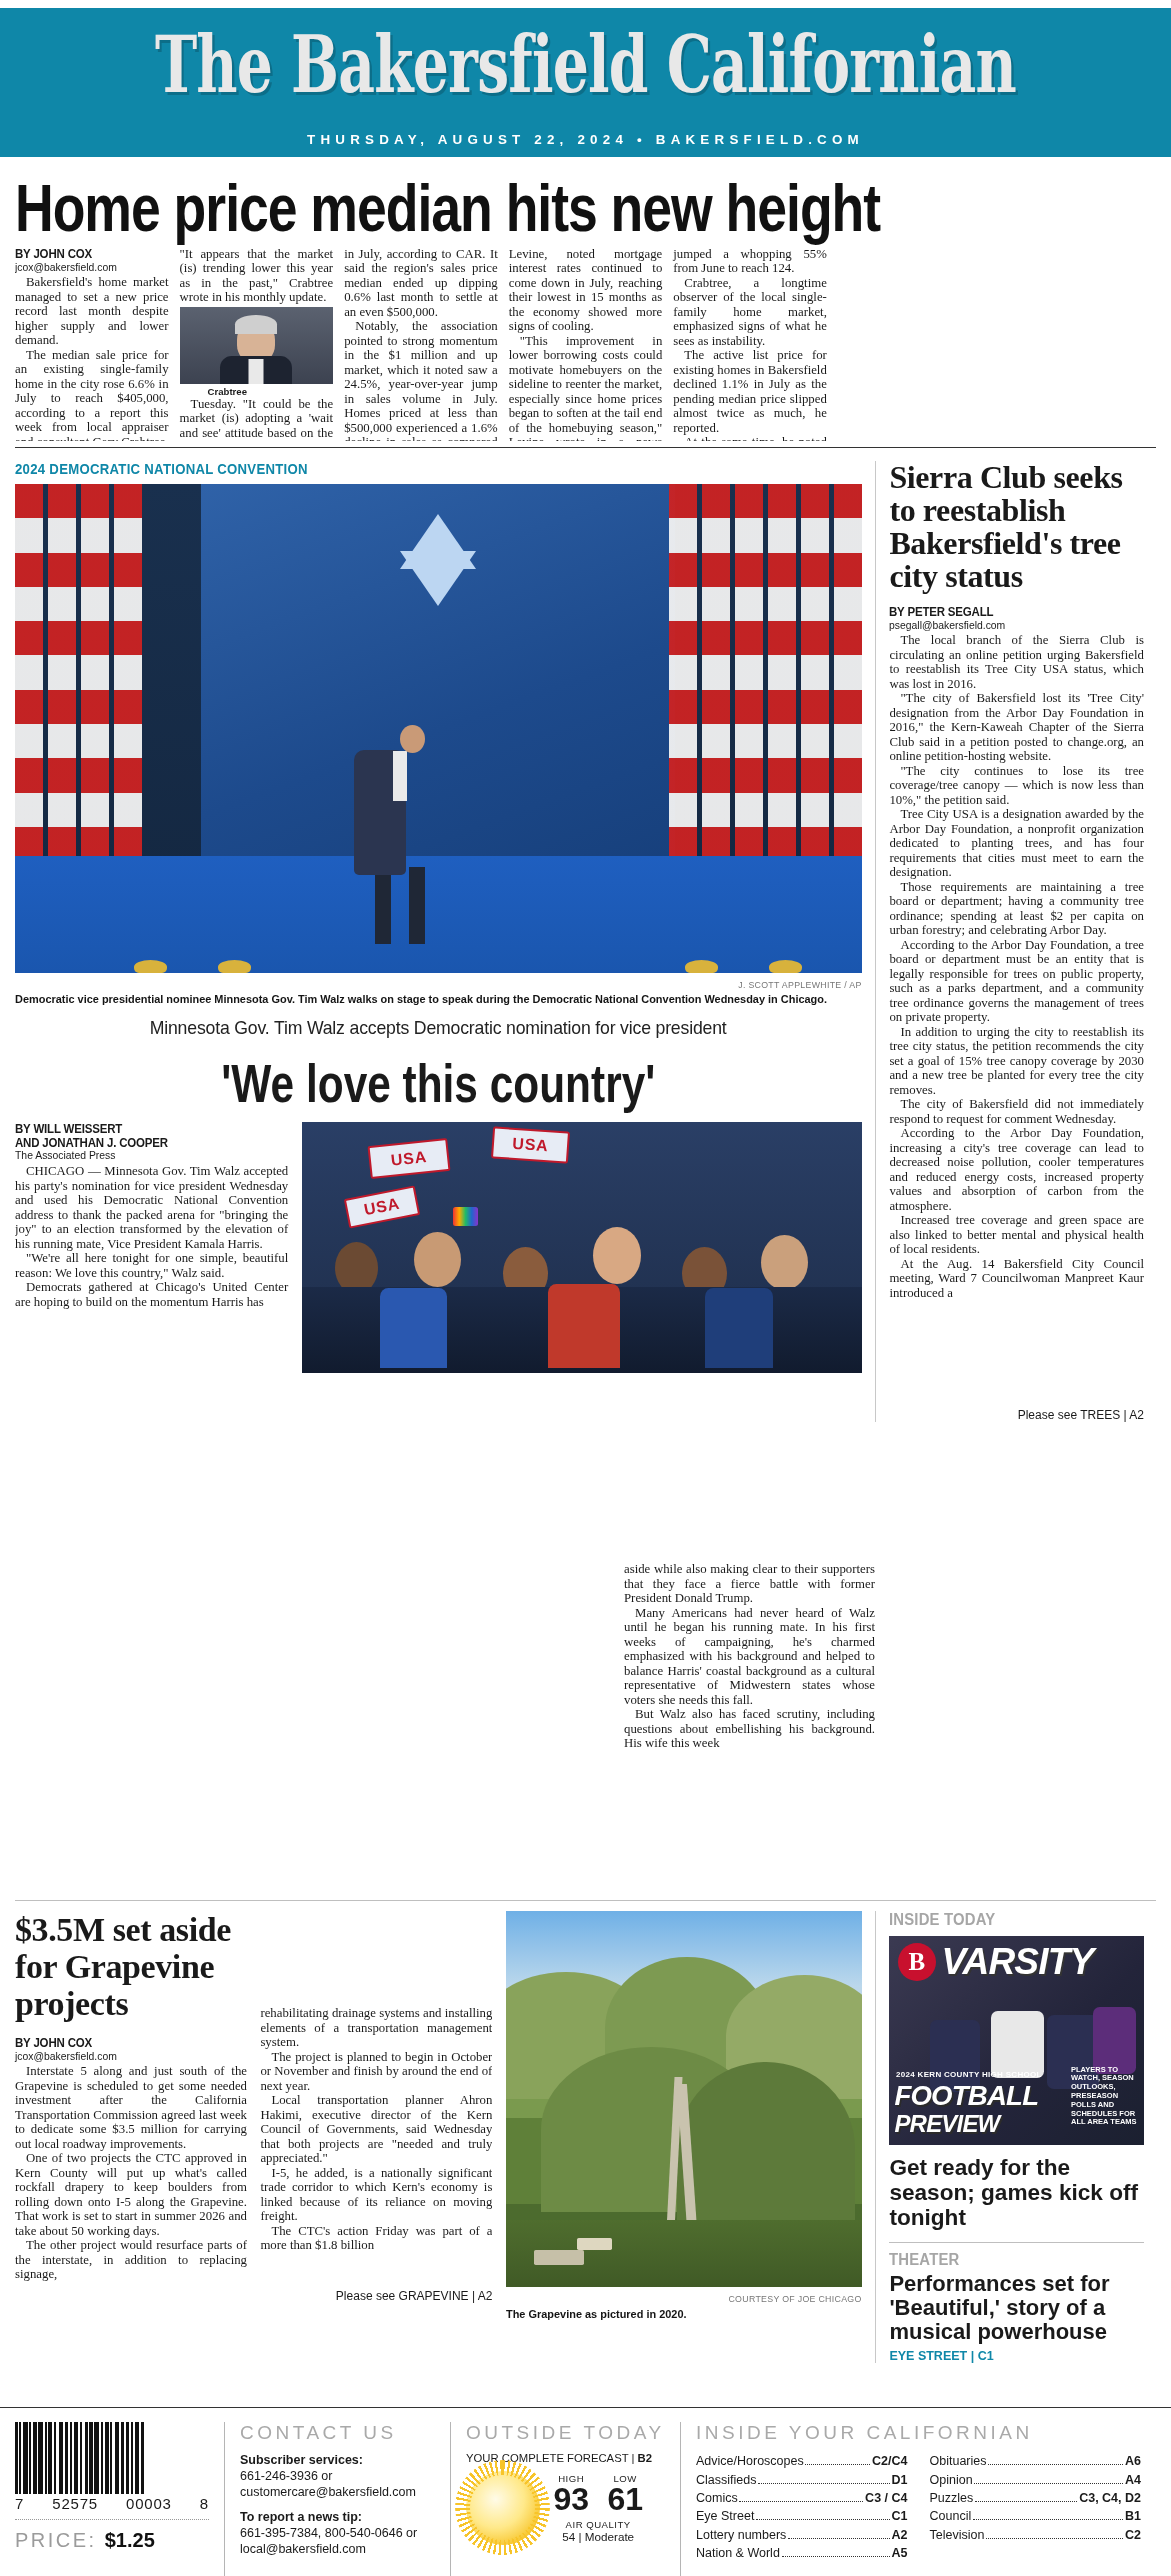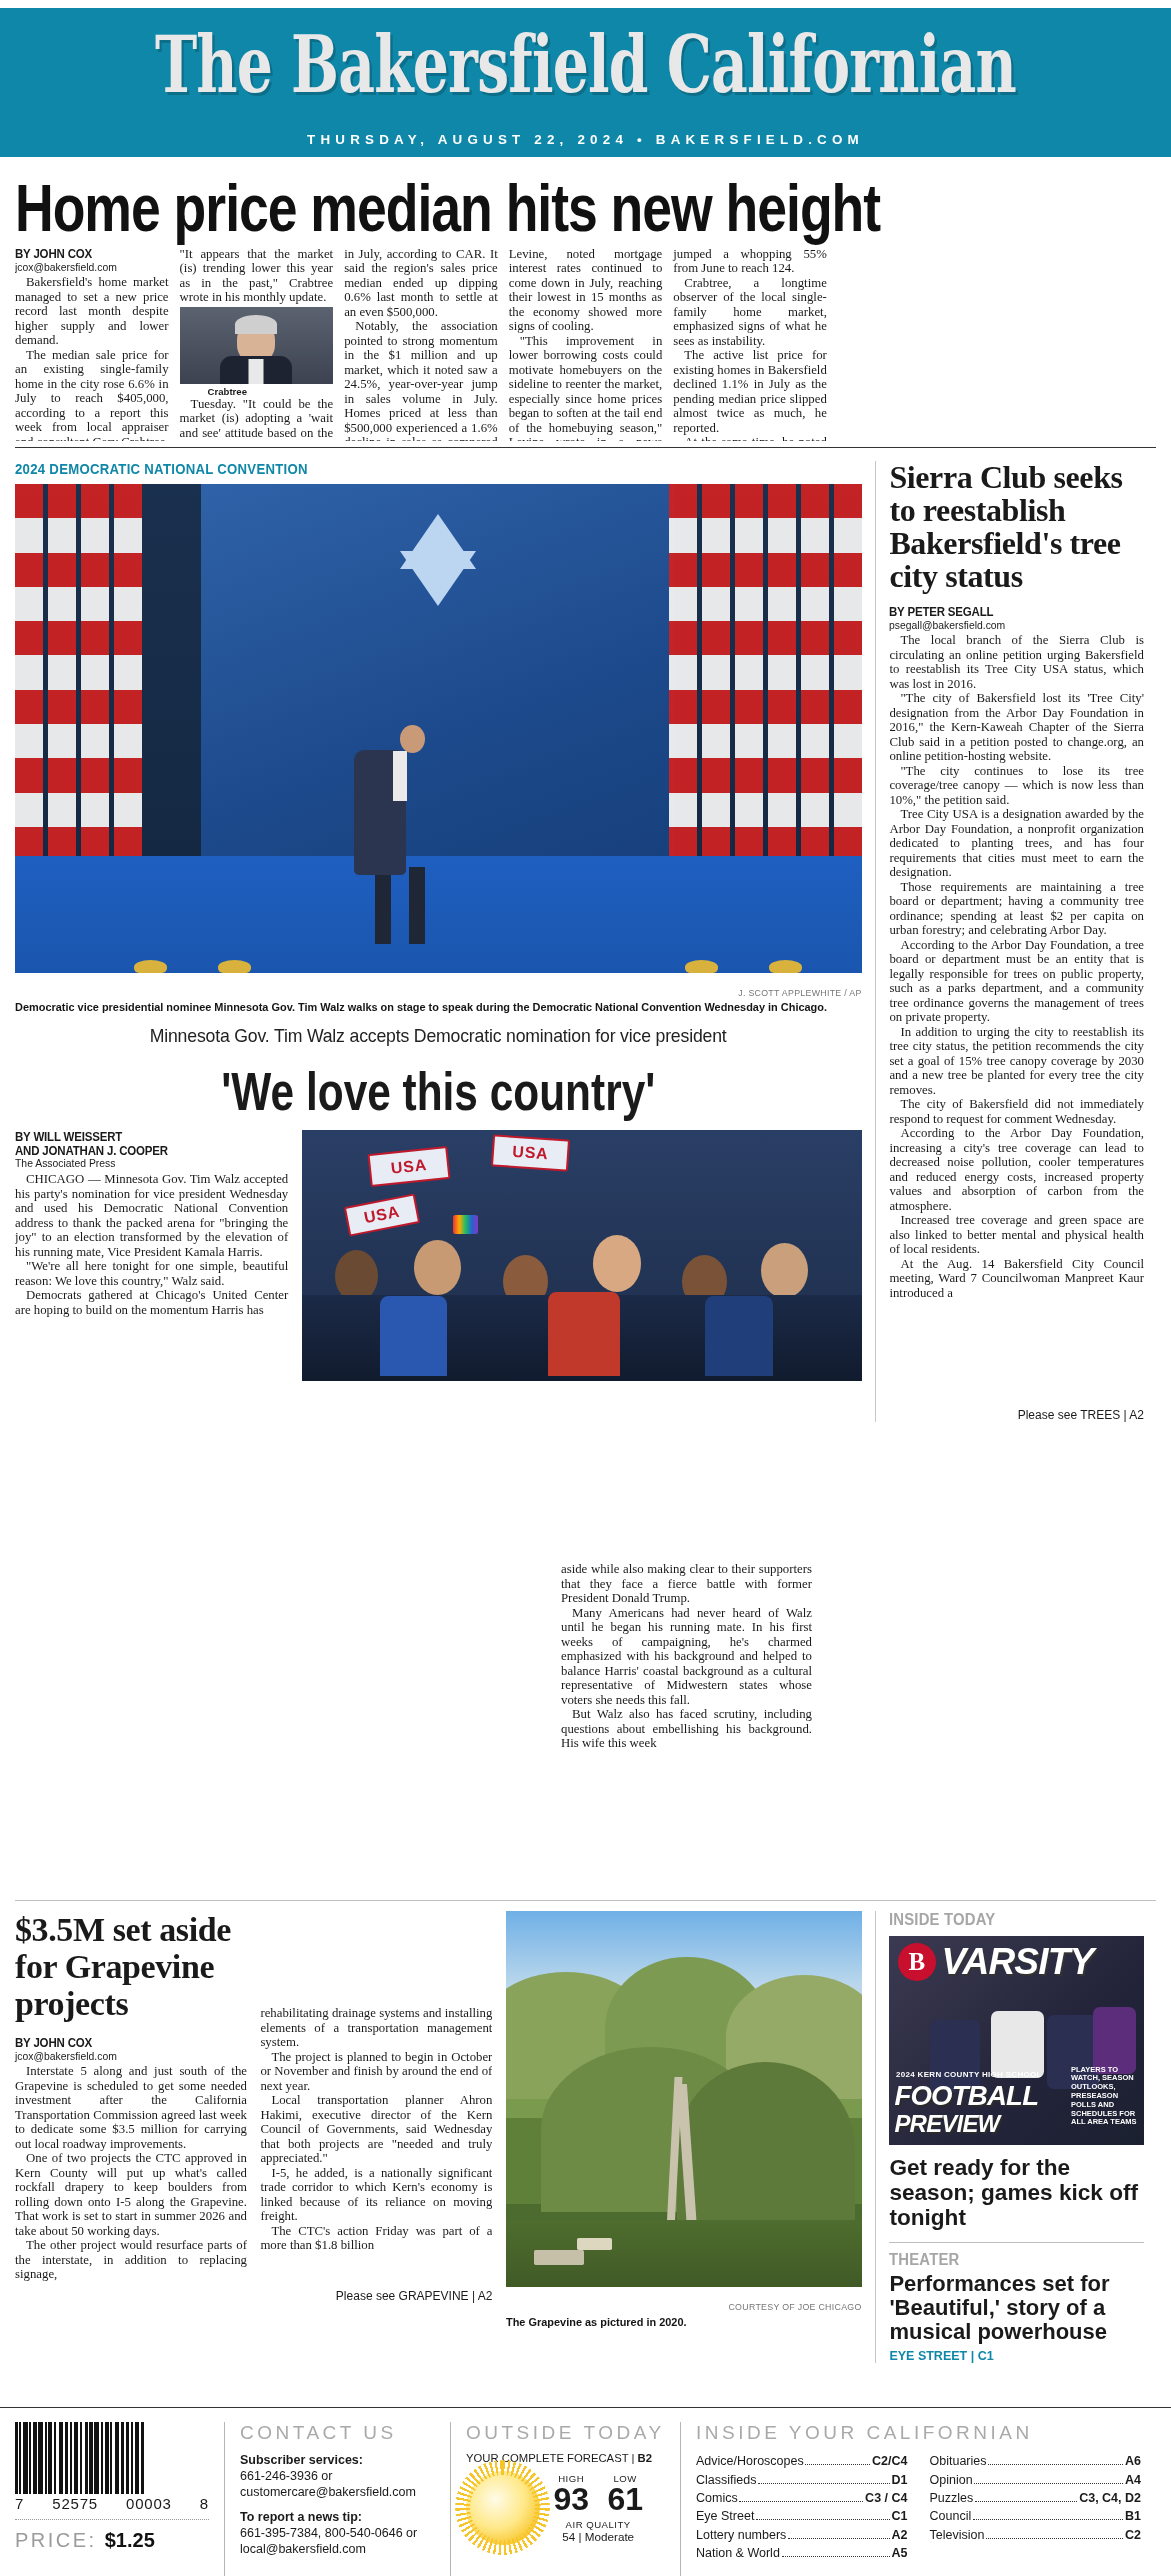--- a/index.html
+++ b/index.html
@@ -120,21 +120,21 @@
     color: #a6a6a6;
     transform: scaleX(0.93);
     transform-origin: left;
   }
   .photo-credit {
     font-family: "Liberation Sans", sans-serif;
     font-size: 8.8px;
     letter-spacing: 0.3px;
     color: #777;
     text-align: right;
-    padding-top: 15px;
+    padding-top: 7px;
   }
   .caption {
     font-family: "Liberation Sans", sans-serif;
     font-weight: 700;
     font-size: 11.4px;
     line-height: 13.5px;
     color: #151515;
     padding-top: 3.3px;
     transform: scaleX(0.96);
     transform-origin: left top;
@@ -364,21 +364,21 @@
             <div style="position:absolute;left:0;bottom:0;width:100%;height:34%;background:linear-gradient(#1b2a47,#111b2e);"></div>
             <div style="position:absolute;left:14%;bottom:2%;width:67px;height:80px;background:#2a58b0;border-radius:8.4px 8.4px 0 0;"></div>
             <div style="position:absolute;left:44%;bottom:2%;width:72px;height:84px;background:#c0392b;border-radius:8.4px 8.4px 0 0;"></div>
             <div style="position:absolute;left:72%;bottom:2%;width:68px;height:80px;background:#1f3e7a;border-radius:8.4px 8.4px 0 0;"></div>
             <div style="position:absolute;left:27%;top:34%;width:25px;height:18.4px;background:linear-gradient(90deg,#e33,#fa0,#2b6,#26c,#83c);border-radius:2.5px;"></div>
           </div>
 
         </div>
       </div>
 
-      <div style="position:absolute; left:561px; top:1554px; width:251px; height:226px; overflow:hidden;" class="col">
+      <div style="position:absolute; left:624px; top:1554px; width:251px; height:226px; overflow:hidden;" class="col">
         <p class="noindent">aside while also making clear to their supporters that they face a fierce battle with former President Donald Trump.</p>
         <p>Many Americans had never heard of Walz until he began his running mate. In his first weeks of campaigning, he's charmed emphasized with his background and helped to balance Harris' coastal background as a cultural representative of Midwestern states whose voters she needs this fall.</p>
         <p>But Walz also has faced scrutiny, including questions about embellishing his background. His wife this week</p>
       </div>
     </div>
 
     <div style="width:269px; border-left:0.8px solid #c8c8c8; padding-left:13.4px;">
       <div class="hl-serif-bold" style="font-size:32px; line-height:33px;">Sierra Club seeks to reestablish Bakersfield's tree city status</div>
       <div class="byline-name" style="margin-top:11.7px;">BY PETER SEGALL</div>
       <div class="byline-mail">psegall@bakersfield.com</div>

